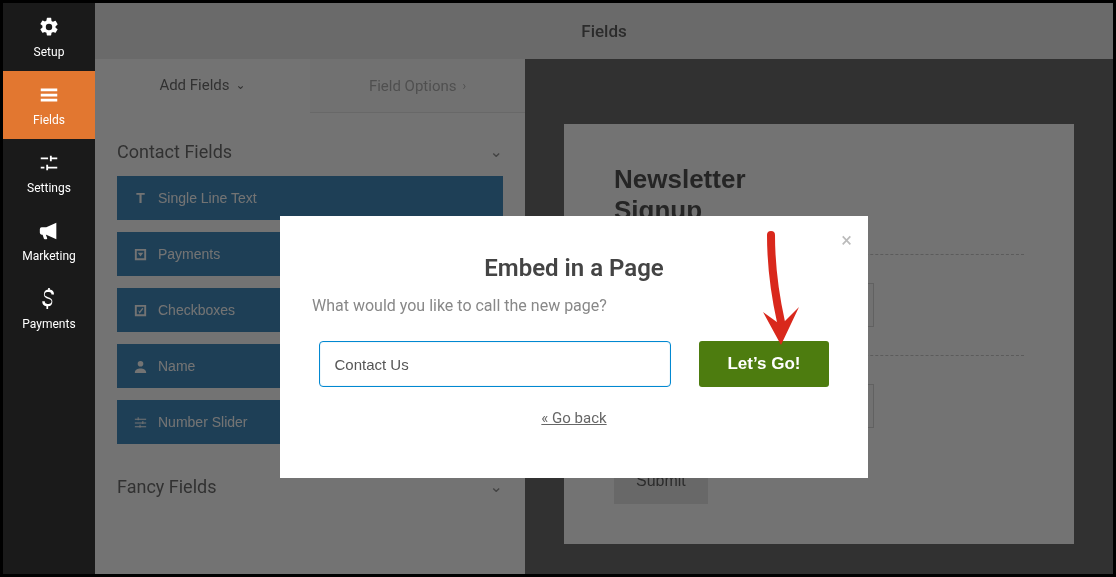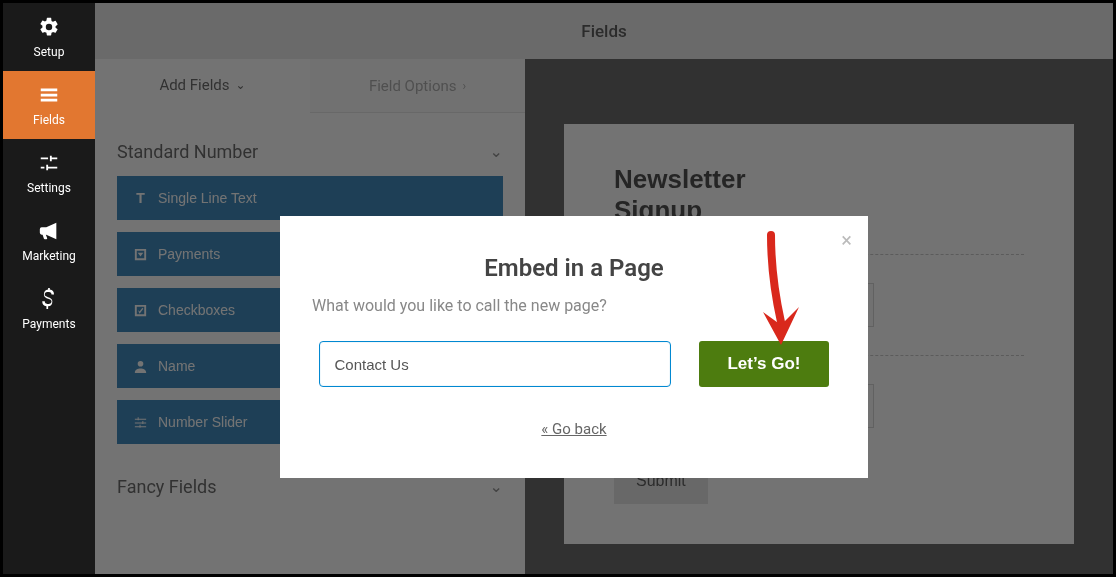--- a/index.html
+++ b/index.html
@@ -52,21 +52,21 @@
     .dim { z-index: 1; left: 92px; }
     
     
     .modal { position: absolute; left: 277px; top: 213px; width: 588px; height: 262px; background: #fff; z-index: 3; padding: 20px 32px 0; }
     .modal .close { position: absolute; right: 16px; top: 14px; color: #bbb; font-size: 20px; cursor: pointer; line-height: 1; }
     .modal h3 { text-align: center; font-size: 24px; font-weight: 600; color: #444; margin-top: 18px; }
     .modal .sub { color: #888; font-size: 16px; margin-top: 14px; }
     .modal .row { display: flex; gap: 28px; justify-content: center; margin-top: 26px; align-items: center; }
     .modal input[type=text] { width: 352px; height: 46px; border: 1px solid #0288d1; border-radius: 4px; padding: 0 14px; font-size: 15px; color: #555; outline: none; box-shadow: 0 0 0 1px rgba(2,136,209,0.06) inset; }
     .modal .go { background: #4d7c0f; color: #fff; font-size: 17px; font-weight: 600; border: none; border-radius: 3px; padding: 12px 28px; cursor: pointer; height: 46px; white-space: nowrap; }
-    .modal .back { display: block; text-align: center; margin-top: 33px; color: #666; font-size: 15px; text-decoration: underline; cursor: pointer; }
+    .modal .back { display: block; text-align: center; margin-top: 22px; color: #666; font-size: 15px; text-decoration: underline; cursor: pointer; }
     
     
     .arrow { position: absolute; left: 748px; top: 224px; z-index: 4; pointer-events: none; }
     .arrow svg { width: 60px; height: 130px; }
   </style>
 </head>
 <body>
 
 <div class="frame">
   <div class="outer">
@@ -125,21 +125,21 @@
             <div class="tab active">
               <span>Add Fields</span>
               <span class="chev">⌄</span>
             </div>
             <div class="tab muted">
               <span>Field Options</span>
               <span class="chev">›</span>
             </div>
           </div>
           <div class="section-head">
-            <span>Standard Number</span>
+            <span>Contact Fields</span>
             <span class="chev-d">⌄</span>
           </div>
           <div class="field-grid">
             <div class="field-row">
               <button class="field-btn">
                 <span class="ficon">T</span>
                 <span>Single Line Text</span>
               </button>
             </div>
             <div class="field-row">

